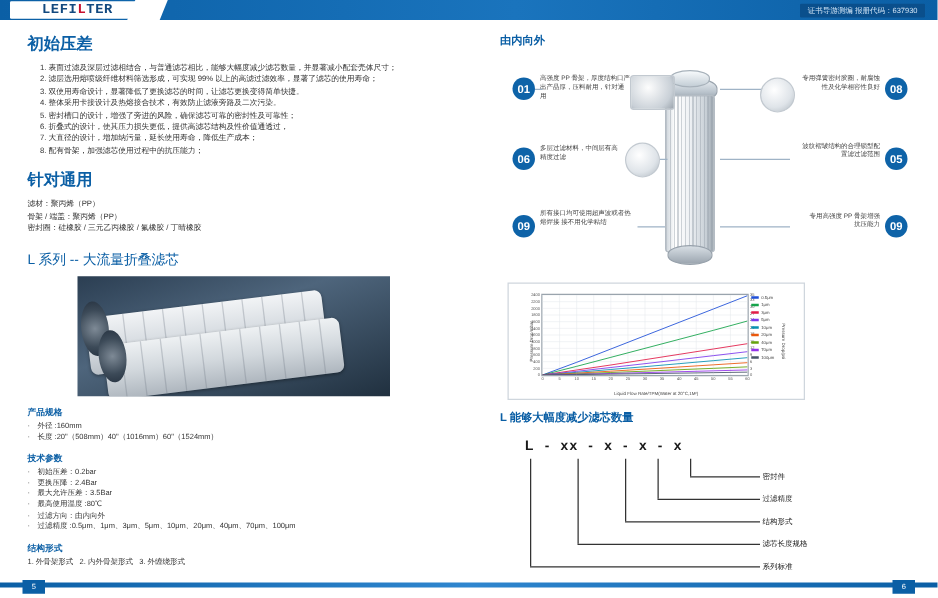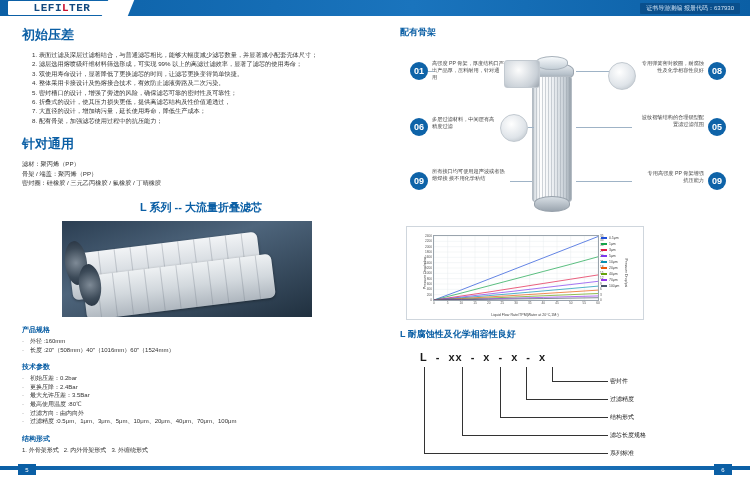--- a/index.html
+++ b/index.html
@@ -34,21 +34,21 @@
 
   .h-title{color:#0b5fa5;font-size:13px;font-weight:bold;margin:0 0 6px 0;}
   .h-title-sm{color:#0b5fa5;font-size:9px;font-weight:bold;margin:0 0 5px 0;}
   .body-list{margin:0;padding:0;list-style:none;}
   .body-list li{font-size:6.2px;color:#333;line-height:9.4px;padding-left:10px;position:relative;}
 
   .sect{margin-top:10px;}
   .kv{font-size:6.2px;color:#333;line-height:9.6px;}
 
   
-  .series-title{color:#0b5fa5;font-size:11px;font-weight:bold;margin:12px 0 6px 0;text-align:center;}
+  .series-title{color:#0b5fa5;font-size:11px;font-weight:normal;margin:12px 0 6px 0;}
 
   
   .photo{position:relative;width:250px;height:96px;margin:0 0 0 40px;
      background:linear-gradient(160deg,#2b3e52 0%,#4e657c 40%,#20303f 100%);
      overflow:hidden;border:0;}
   .photo .cart{position:absolute;border-radius:6px;}
   .cart1{left:8px;top:22px;width:190px;height:46px;
      background:linear-gradient(180deg,#f2f4f6 0%,#d8dde2 50%,#b9c0c7 100%);
      transform:rotate(-7deg);box-shadow:0 1px 3px rgba(0,0,0,.4);}
   .cart2{left:22px;top:44px;width:190px;height:44px;
@@ -209,21 +209,21 @@
     <div class="spec-head">结构形式</div>
     <div class="spec-line" style="padding-left:0">
       <span>1. 外骨架形式</span>&nbsp;&nbsp;
       <span>2. 内外骨架形式</span>&nbsp;&nbsp;
       <span>3. 外缠绕形式</span>
     </div>
   </div>
 
   <div class="right">
 
-    <div class="h-title-sm">配有骨架</div>
+    <div class="h-title-sm">由内向外</div>
 
     <div class="struct">
 
       <div class="cart-main">
         <div class="cart-top"></div>
         <div class="cart-top2"></div>
         <div class="cart-body">
             <div class="ribs"></div>
           </div>
         <div class="cart-bot"></div>
@@ -364,21 +364,21 @@
             <i style="background:#9333ea"></i>
             <span>70μm</span>
           </div>
           <div class="lg">
             <i style="background:#475569"></i>
             <span>100μm</span>
           </div>
         </div>
     </div>
 
-    <div class="h-title-sm" style="margin-top:8px">L 耐腐蚀性及化学相容性良好</div>
+    <div class="h-title-sm" style="margin-top:8px">L 能够大幅度减少滤芯数量</div>
     <div class="model">
       <div class="code-row">
         <span>L</span>
         <span>-</span>
         <span>xx</span>
         <span>-</span>
         <span>x</span>
         <span>-</span>
         <span>x</span>
         <span>-</span>

